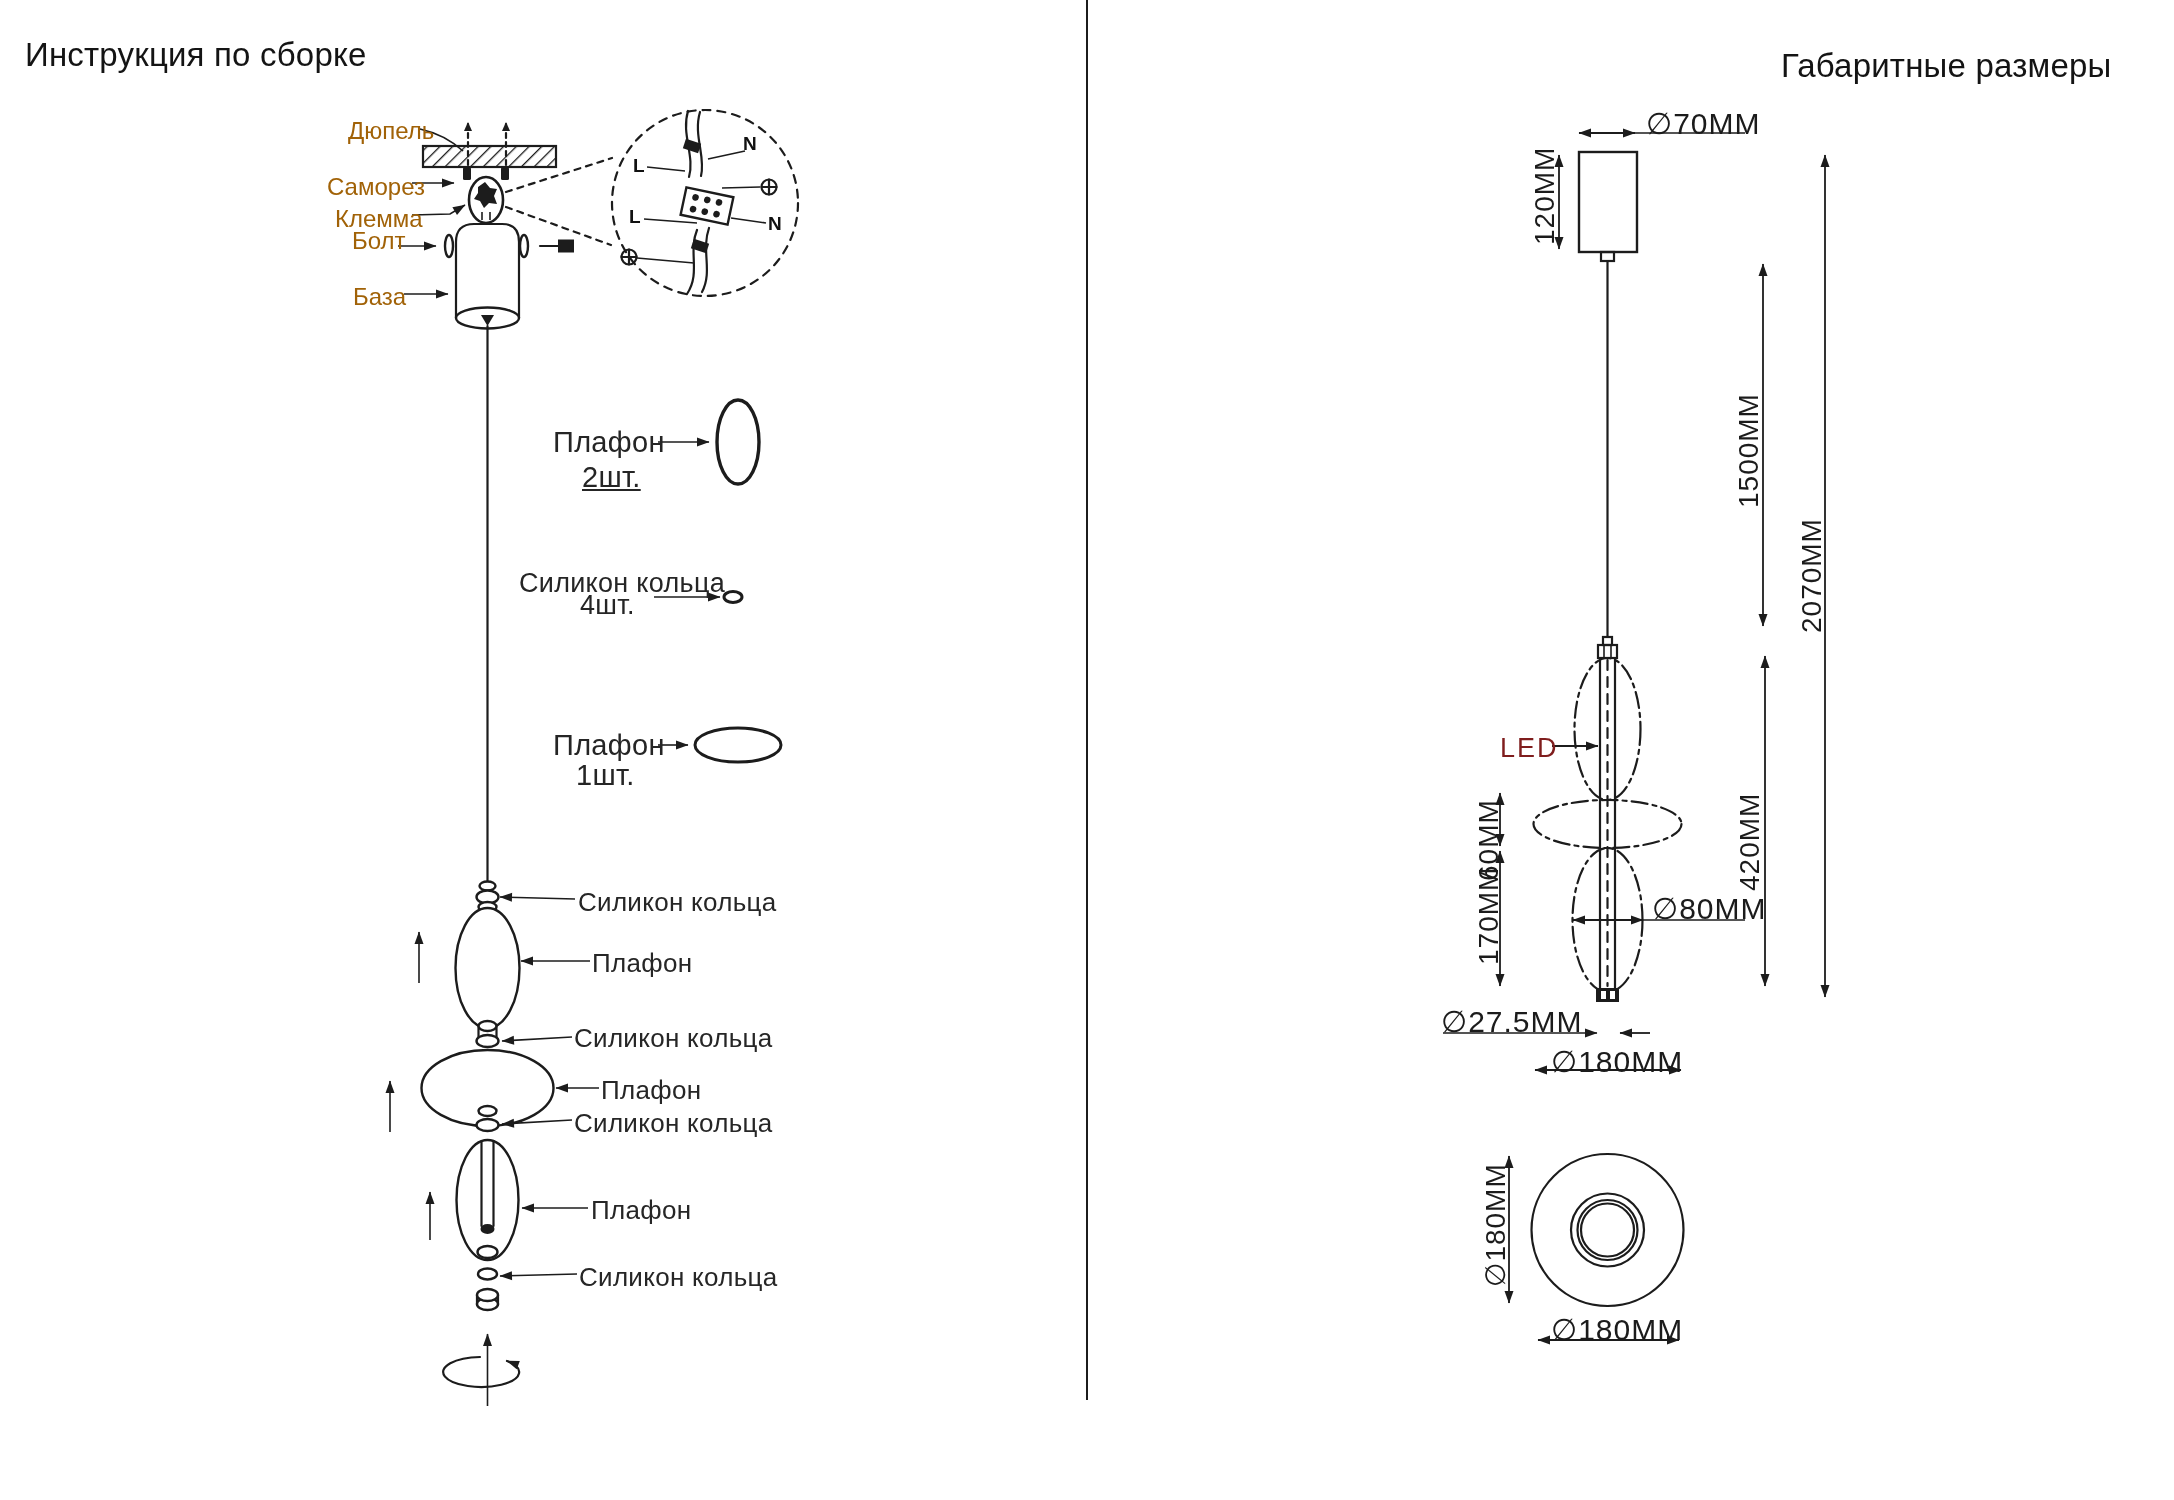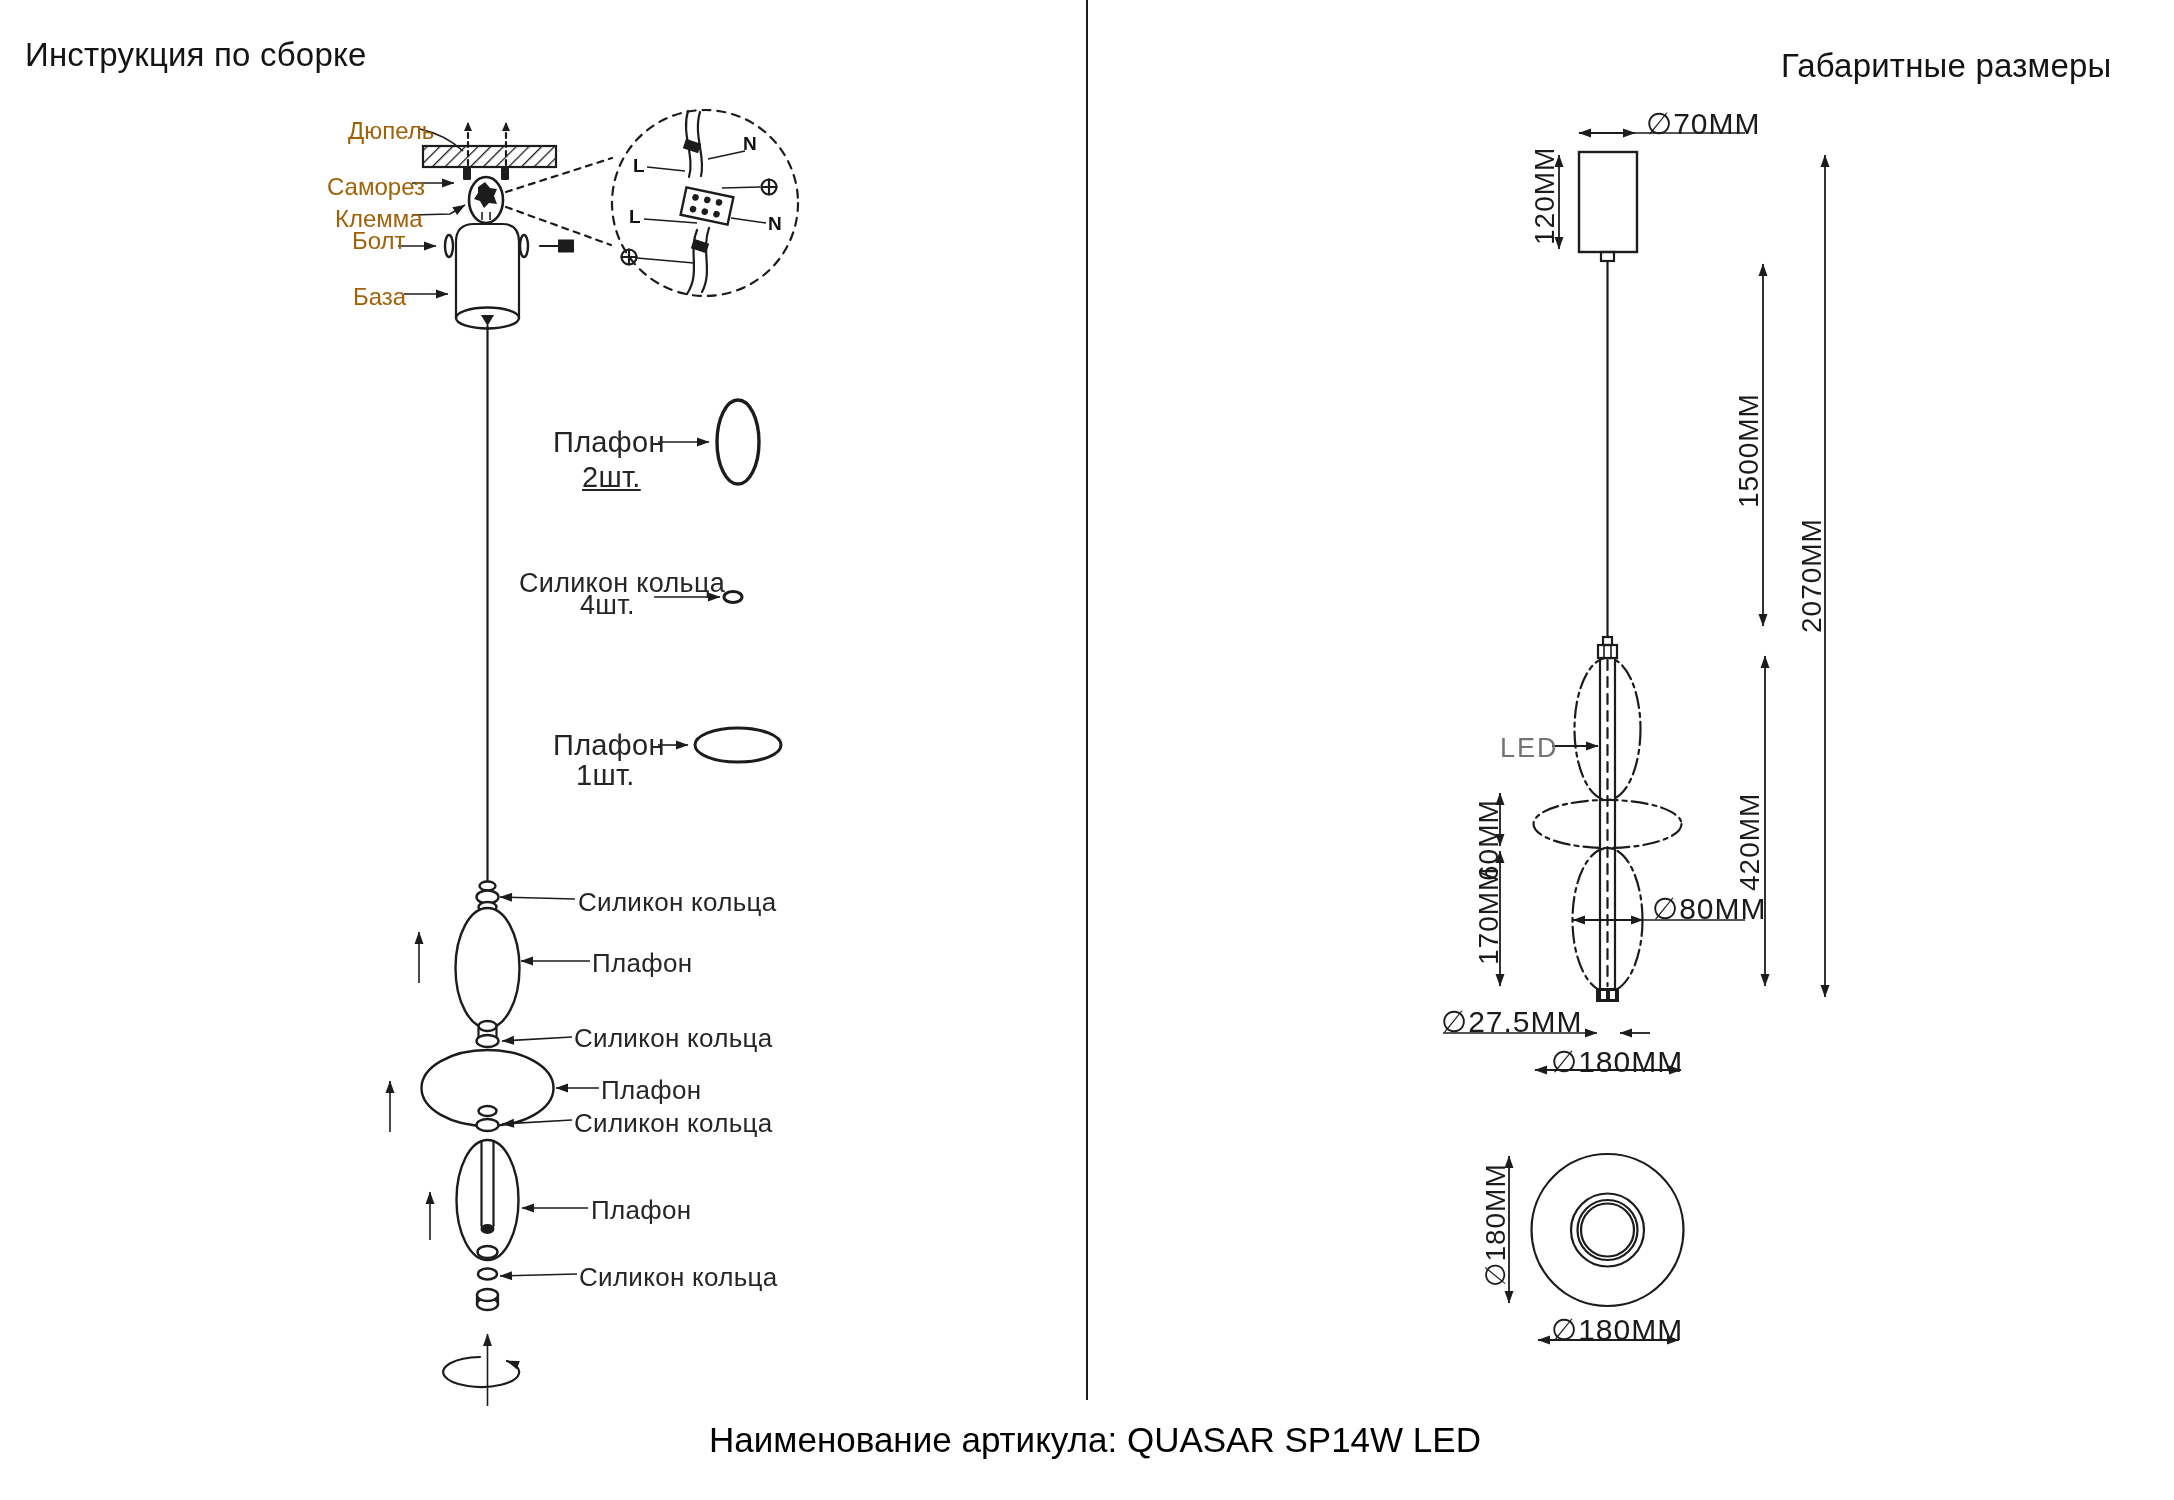--- a/index.html
+++ b/index.html
@@ -7,21 +7,21 @@
   #stage{position:absolute;inset:0;width:2174px;height:1500px;}
   svg#art{position:absolute;left:0;top:0;}
   .txt{position:absolute;white-space:nowrap;color:#141414;}
   .title{font-size:33px;letter-spacing:0.2px;}
   .callout{font-size:24px;color:#a16207;}
   .part{font-size:29px;color:#252525;letter-spacing:0.3px;}
   .part-sm{font-size:27px;color:#252525;letter-spacing:0.3px;}
   .stk{font-size:26px;color:#262626;letter-spacing:0.3px;}
   .wl{font-size:19px;font-weight:bold;color:#111;}
   .dimh{font-size:30px;color:#1b1b1b;letter-spacing:1px;}
-  .led{font-size:27px;color:#737373;letter-spacing:2px;}
+  .led{font-size:27px;color:#7f1d1d;letter-spacing:2px;}
   .rot{font-size:28px;color:#1b1b1b;letter-spacing:1px;transform:rotate(-90deg);transform-origin:0 0;}
   .footer{font-size:35px;color:#000;}
   
   .ln{stroke:#1c1c1c;fill:none;stroke-width:2.2;stroke-linecap:round;}
   .lnw{stroke:#1c1c1c;fill:#fff;stroke-width:2.4;}
   .dim{stroke:#1c1c1c;fill:none;stroke-width:1.8;}
   .thin{stroke:#1c1c1c;fill:none;stroke-width:1.6;}
   .fb{fill:#1c1c1c;stroke:none;}
 </style>
 </head>
@@ -259,15 +259,14 @@
 <span class="txt rot" style="left:1734px;top:891px;">420MM</span>
 <span class="txt rot" style="left:1473px;top:881px;">60MM</span>
 <span class="txt rot" style="left:1473px;top:965px;">170MM</span>
 <span class="txt led" style="left:1500px;top:733px;">LED</span>
 <span class="txt dimh" style="left:1652px;top:891px;">∅80MM</span>
 <span class="txt dimh" style="left:1441px;top:1004px;">∅27.5MM</span>
 <span class="txt dimh" style="left:1551px;top:1044px;">∅180MM</span>
 <span class="txt rot" style="left:1479px;top:1287px;">∅180MM</span>
 <span class="txt dimh" style="left:1551px;top:1312px;">∅180MM</span>
 
-<span class="txt footer" style="left:1095px;top:1420px;transform:translateX(-50%);">Наименование артикула: QUASAR SP14W LED</span>
 
 </div>
 
 </body></html>

